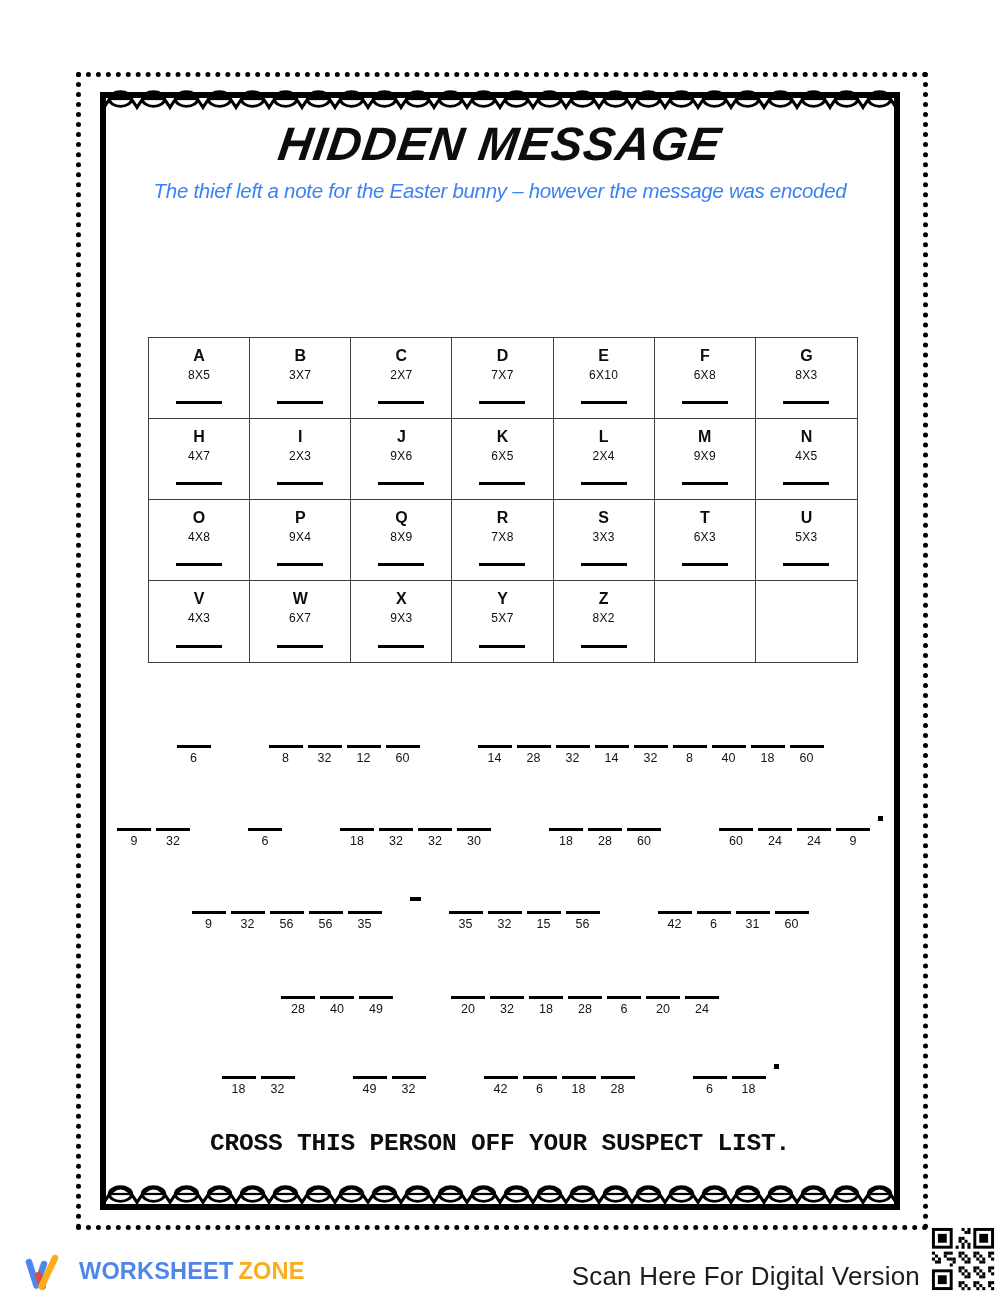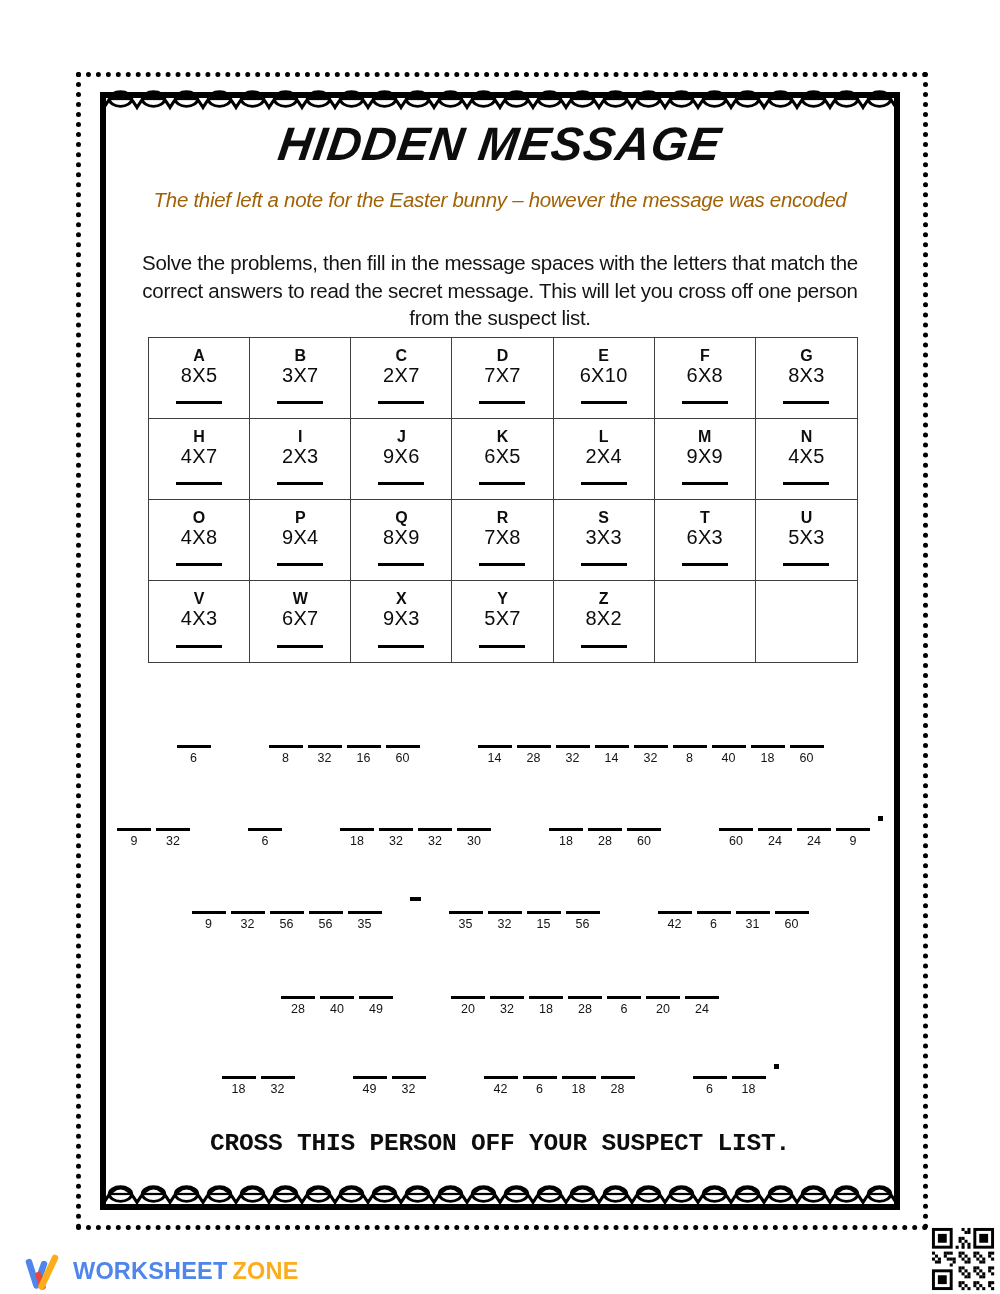--- a/index.html
+++ b/index.html
@@ -21,40 +21,40 @@
   #chain-top{top:85px;}
   #chain-bottom{top:1180px;}
 
   .title{
     position:absolute;top:116px;left:0;width:100%;text-align:center;
     font-size:47px;font-weight:bold;font-style:italic;letter-spacing:1px;
     transform:skewX(-8deg);
   }
   .subtitle{
     position:absolute;top:177px;left:0;width:100%;text-align:center;
-    font-style:italic;font-size:20.5px;line-height:28.5px;letter-spacing:-0.3px;color:#a16207;margin-top:9px;
+    font-style:italic;font-size:20.5px;line-height:28.5px;letter-spacing:-0.3px;color:#3b82f6;
   }
   .instructions{
     position:absolute;top:249px;left:0;width:100%;text-align:center;
     font-size:20.5px;line-height:27.5px;letter-spacing:-0.3px;color:#141414;
   }
 
   .code-table{
     position:absolute;left:148px;top:337px;width:710px;height:326px;
     display:grid;grid-template-columns:repeat(7,1fr);grid-template-rows:repeat(4,1fr);
     border:1.5px solid #3f3f3f;box-sizing:border-box;background:#fff;
   }
   .cell{
     border-right:1.5px solid #3f3f3f;border-bottom:1.5px solid #3f3f3f;
     box-sizing:border-box;display:flex;flex-direction:column;align-items:center;padding-top:9px;
   }
   .cell:nth-child(7n){border-right:none;}
   .cell:nth-child(n+22){border-bottom:none;}
   .cell .letter{font-weight:bold;font-size:16px;line-height:18px;}
-  .cell .problem{font-size:20px;line-height:20px;letter-spacing:0.3px;}
+  .cell .problem{font-size:12px;line-height:20px;letter-spacing:0.3px;}
   .cell .answer-line{width:46px;border-bottom:3px solid #000;margin-top:auto;margin-bottom:14px;}
 
   .message-area{position:absolute;left:0;top:0;width:100%;height:100%;pointer-events:none;}
   .msg-row{
     position:absolute;left:0;width:100%;display:flex;justify-content:center;
     align-items:flex-start;column-gap:58px;
   }
   .word{display:flex;column-gap:5px;}
   .blank{
     width:34px;border-top:3.5px solid #000;box-sizing:border-box;
@@ -64,21 +64,21 @@
   .dot{width:5px;height:5px;background:#000;margin-left:-50px;transform:translateY(-12px);}
 
   .cross-text{
     position:absolute;top:1130px;left:0;width:100%;text-align:center;
     font-weight:bold;font-size:24.5px;letter-spacing:-0.2px;font-family:Liberation Mono, monospace;
   }
 
   
   .logo{position:absolute;left:24px;top:1251px;display:flex;align-items:center;}
   .logo svg{width:40px;height:40px;}
-  .logo-text{font-size:23.5px;font-weight:bold;letter-spacing:0.2px;margin-left:9px;display:flex;}
+  .logo-text{font-size:23.5px;font-weight:bold;letter-spacing:0.2px;margin-left:15px;display:flex;}
   .logo-zone{margin-left:5px;}
   .scan-text{position:absolute;top:1261px;right:80px;font-size:26px;color:#1c1c1c;letter-spacing:0.2px;}
   .qr{position:absolute;left:929px;top:1225px;width:68px;height:68px;}
 </style>
 </head>
 <body>
 
 <div class="sheet">
 
   <div class="outer-border"></div>
@@ -185,25 +185,20 @@
       <ellipse cx="775.5" cy="15" rx="11.2" ry="7.8" fill="none" stroke="#000000" stroke-width="3"></ellipse>
       <line x1="764.5" y1="15" x2="786.5" y2="15" stroke="#000000" stroke-width="2.4"></line>
     </svg>
 
   <div class="title">HIDDEN MESSAGE</div>
 
   <div class="subtitle">
     <div>The thief left a note for the Easter bunny – however the message was encoded</div>
   </div>
 
-  <div class="instructions">
-    <div>Solve the problems, then fill in the message spaces with the letters that match the</div>
-    <div>correct answers to read the secret message. This will let you cross off one person</div>
-    <div>from the suspect list.</div>
-  </div>
 
   <div class="code-table">
       <div class="cell">
         <div class="letter">A</div>
         <div class="problem">8X5</div>
         <div class="answer-line"></div>
       </div>
       <div class="cell">
         <div class="letter">B</div>
         <div class="problem">3X7</div>
@@ -334,21 +329,21 @@
     </div>
 
   <div class="message-area">
       <div class="msg-row" style="top: 745px;">
         <div class="word">
           <div class="blank">6</div>
         </div>
         <div class="word">
           <div class="blank">8</div>
           <div class="blank">32</div>
-          <div class="blank">16</div>
+          <div class="blank">12</div>
           <div class="blank">60</div>
         </div>
         <div class="word">
           <div class="blank">14</div>
           <div class="blank">28</div>
           <div class="blank">32</div>
           <div class="blank">14</div>
           <div class="blank">32</div>
           <div class="blank">8</div>
           <div class="blank">40</div>
@@ -451,20 +446,21 @@
       <path d="M5 11 L12.5 34.5 L20 13" fill="none" stroke="#4F86EC" stroke-width="6.5" stroke-linecap="round" stroke-linejoin="round"></path>
       <path d="M14.5 24 L18.5 35.5" fill="none" stroke="#E8453C" stroke-width="6.5" stroke-linecap="round"></path>
       <path d="M17.5 35.5 L31 7" fill="none" stroke="#FBAD1C" stroke-width="6.5" stroke-linecap="round"></path>
     </svg>
     <div class="logo-text">
       <span class="logo-worksheet" style="color: rgb(79, 134, 236);">WORKSHEET</span>
       <span class="logo-zone" style="color: rgb(251, 173, 28);">ZONE</span>
     </div>
   </div>
 
+  <div class="scan-text">Scan Here For Digital Version</div>
 
   <svg class="qr" viewBox="0 0 23 23">
       <rect x="0" y="0" width="23" height="23" fill="#fff"></rect>
       <rect x="1" y="1" width="7" height="7" fill="#000000"></rect>
       <rect x="2" y="2" width="5" height="5" fill="#fff"></rect>
       <rect x="3" y="3" width="3" height="3" fill="#000000"></rect>
       <rect x="15" y="1" width="7" height="7" fill="#000000"></rect>
       <rect x="16" y="2" width="5" height="5" fill="#fff"></rect>
       <rect x="17" y="3" width="3" height="3" fill="#000000"></rect>
       <rect x="1" y="15" width="7" height="7" fill="#000000"></rect>

